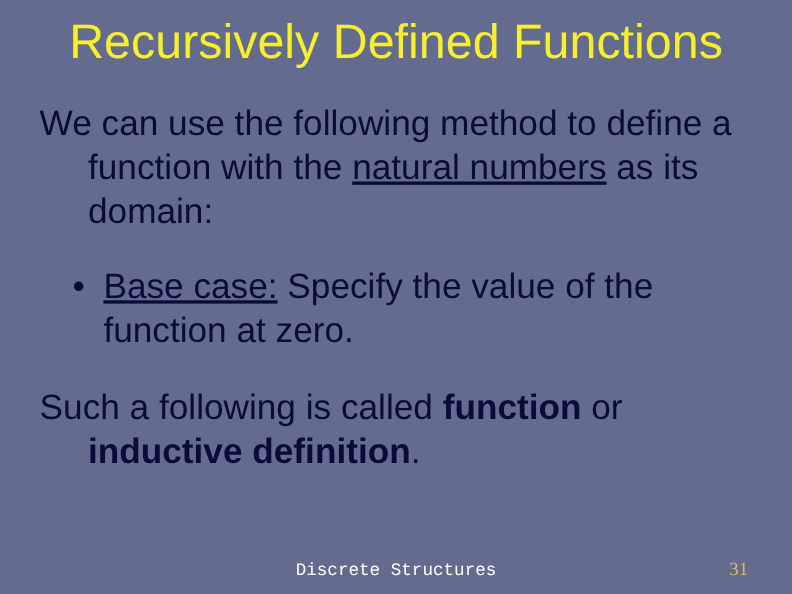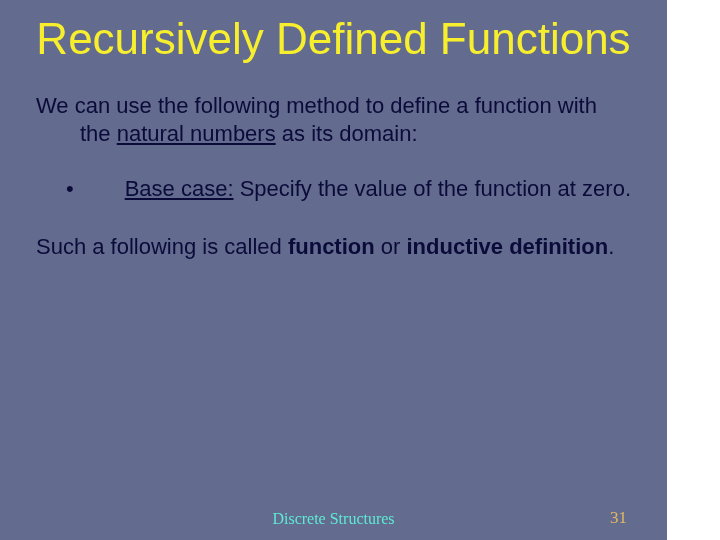--- a/index.html
+++ b/index.html
@@ -3,57 +3,56 @@
 <meta charset="utf-8">
 <style>
   html, body {
     margin: 0;
     padding: 0;
     width: 720px;
     height: 540px;
     overflow: hidden;
   }
   .slide {
-    width: 667px;
+    width: 720px;
     height: 540px;
     background: #636b8f;
     box-sizing: border-box;
     position: relative;
     font-family: "Comic Sans MS", "Comic Sans", cursive, sans-serif;
     color: #0b0b3a;
   }
   .title {
     color: #f7ef2e;
     font-size: 44px;
     text-align: center;
     padding-top: 14px;
     padding-bottom: 10px;
     font-weight: normal;
   }
   .body {
     padding: 0 36px;
-    font-size: 22px;
+    font-size: 32px;
     line-height: 1.25;
   }
   .para {
     margin: 18px 0 28px 0;
   }
   .hang {
     padding-left: 44px;
     text-indent: -44px;
   }
   .bullets {
     margin: 0 0 30px 0;
     padding-left: 30px;
   }
   .bullet {
     position: relative;
     padding-left: 28px;
     margin: 0 0 6px 0;
-    text-align: right;
   }
   .bullet::before {
     content: "•";
     position: absolute;
     left: 0;
     top: 0;
   }
   .ul {
     text-decoration: underline;
   }
@@ -63,22 +62,22 @@
   .footer {
     position: absolute;
     bottom: 12px;
     left: 0;
     width: 100%;
   }
   .footer-center {
     position: absolute;
     left: 50%;
     transform: translateX(-50%);
-    color: #5eead4;
-    font-family: Liberation Serif, serif;
+    color: #ffffff;
+    font-family: Liberation Mono, monospace;
     font-size: 16px;
     bottom: 0;
   }
   .footer-right {
     position: absolute;
     right: 40px;
     color: #e4b85f;
     font-family: "Times New Roman", Times, serif;
     font-size: 17px;
     bottom: 0;

